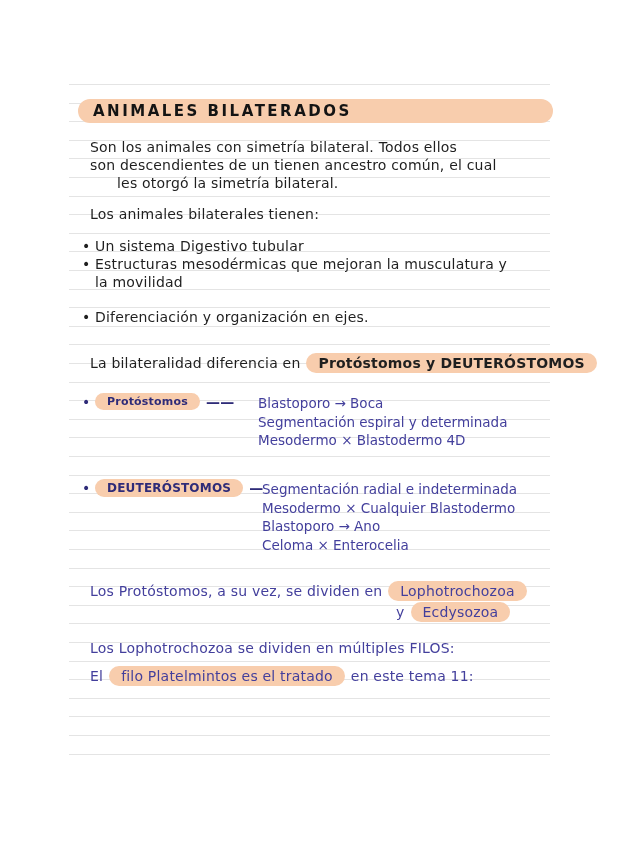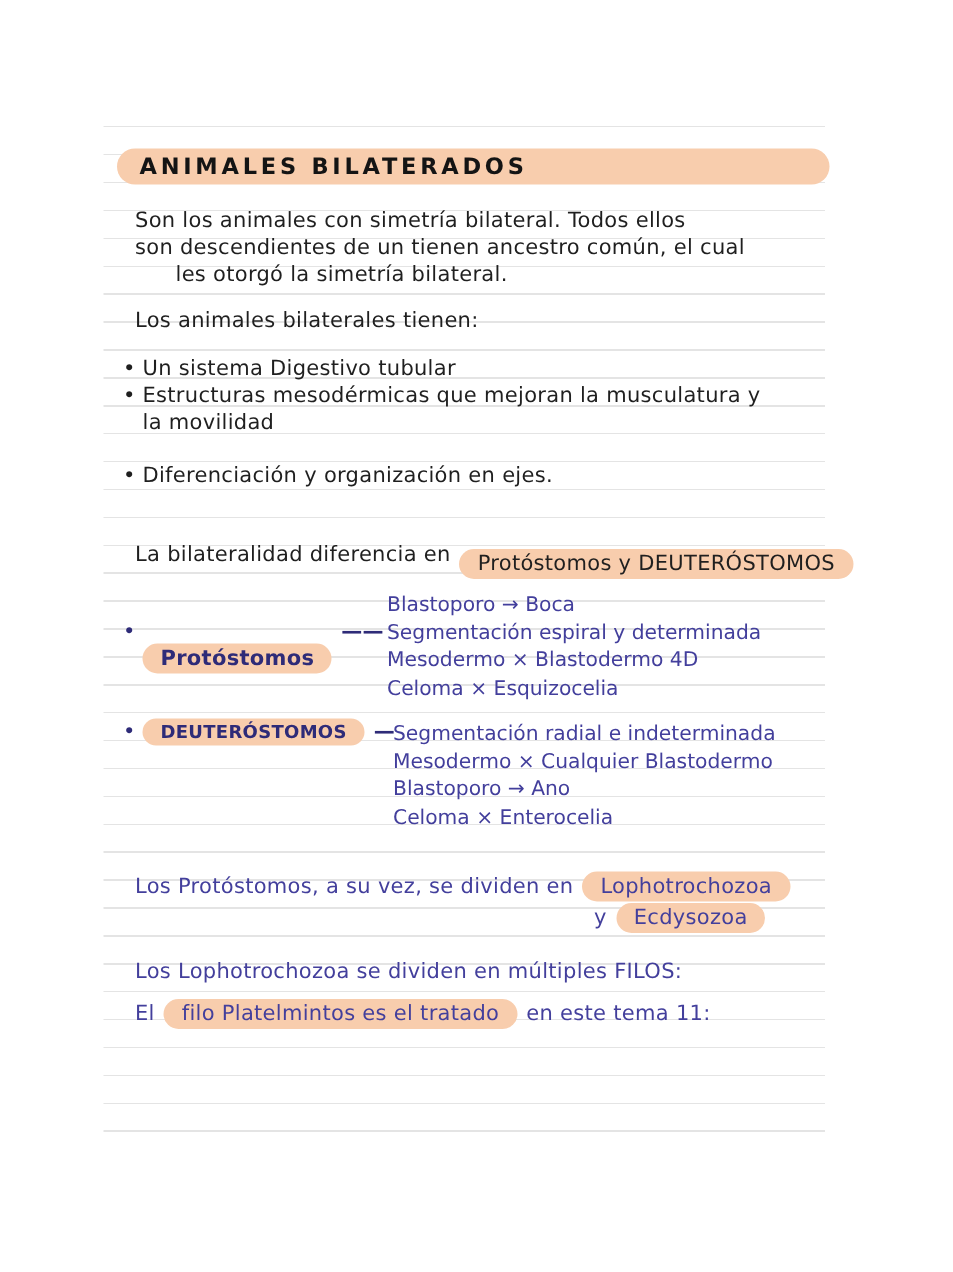--- a/index.html
+++ b/index.html
@@ -61,33 +61,32 @@
     <span>Estructuras mesodérmicas que mejoran la musculatura y</span>
   </div>
   <div class="line ink-k" style="left:95px;top:274px;">la movilidad</div>
   <div class="line ink-k row" style="left:82px;top:309px;">
     <span class="bullet">•</span>
     <span>Diferenciación y organización en ejes.</span>
   </div>
 
   <div class="line ink-k row" style="left:90px;top:353px;">
     <span>La bilateralidad diferencia en</span>
-    <span class="hl gap" style="font-weight:normal;margin-top:13px;">Protóstomos y DEUTERÓSTOMOS</span>
+    <span class="hl gap" style="font-weight:bold;">Protóstomos y DEUTERÓSTOMOS</span>
   </div>
 
   <div class="line row" style="left:82px;top:393px;">
     <span class="bullet blue">•</span>
-    <span class="hl ink-n" style="font-size:14px;margin-top:36px;">Protóstomos</span>
+    <span class="hl ink-n" style="font-size:11px;">Protóstomos</span>
     <span class="dash ink-n">——</span>
   </div>
   <div class="details" style="left:258px;top:394px;">
     <div>Blastoporo → Boca</div>
     <div>Segmentación espiral y determinada</div>
     <div>Mesodermo × Blastodermo 4D</div>
-    <div>Celoma × Esquizocelia</div>
   </div>
 
   <div class="line row" style="left:82px;top:479px;">
     <span class="bullet blue">•</span>
     <span class="hl ink-n" style="font-size:12px;">DEUTERÓSTOMOS</span>
     <span class="dash ink-n">—</span>
   </div>
   <div class="details" style="left:262px;top:480px;">
     <div>Segmentación radial e indeterminada</div>
     <div>Mesodermo × Cualquier Blastodermo</div>

